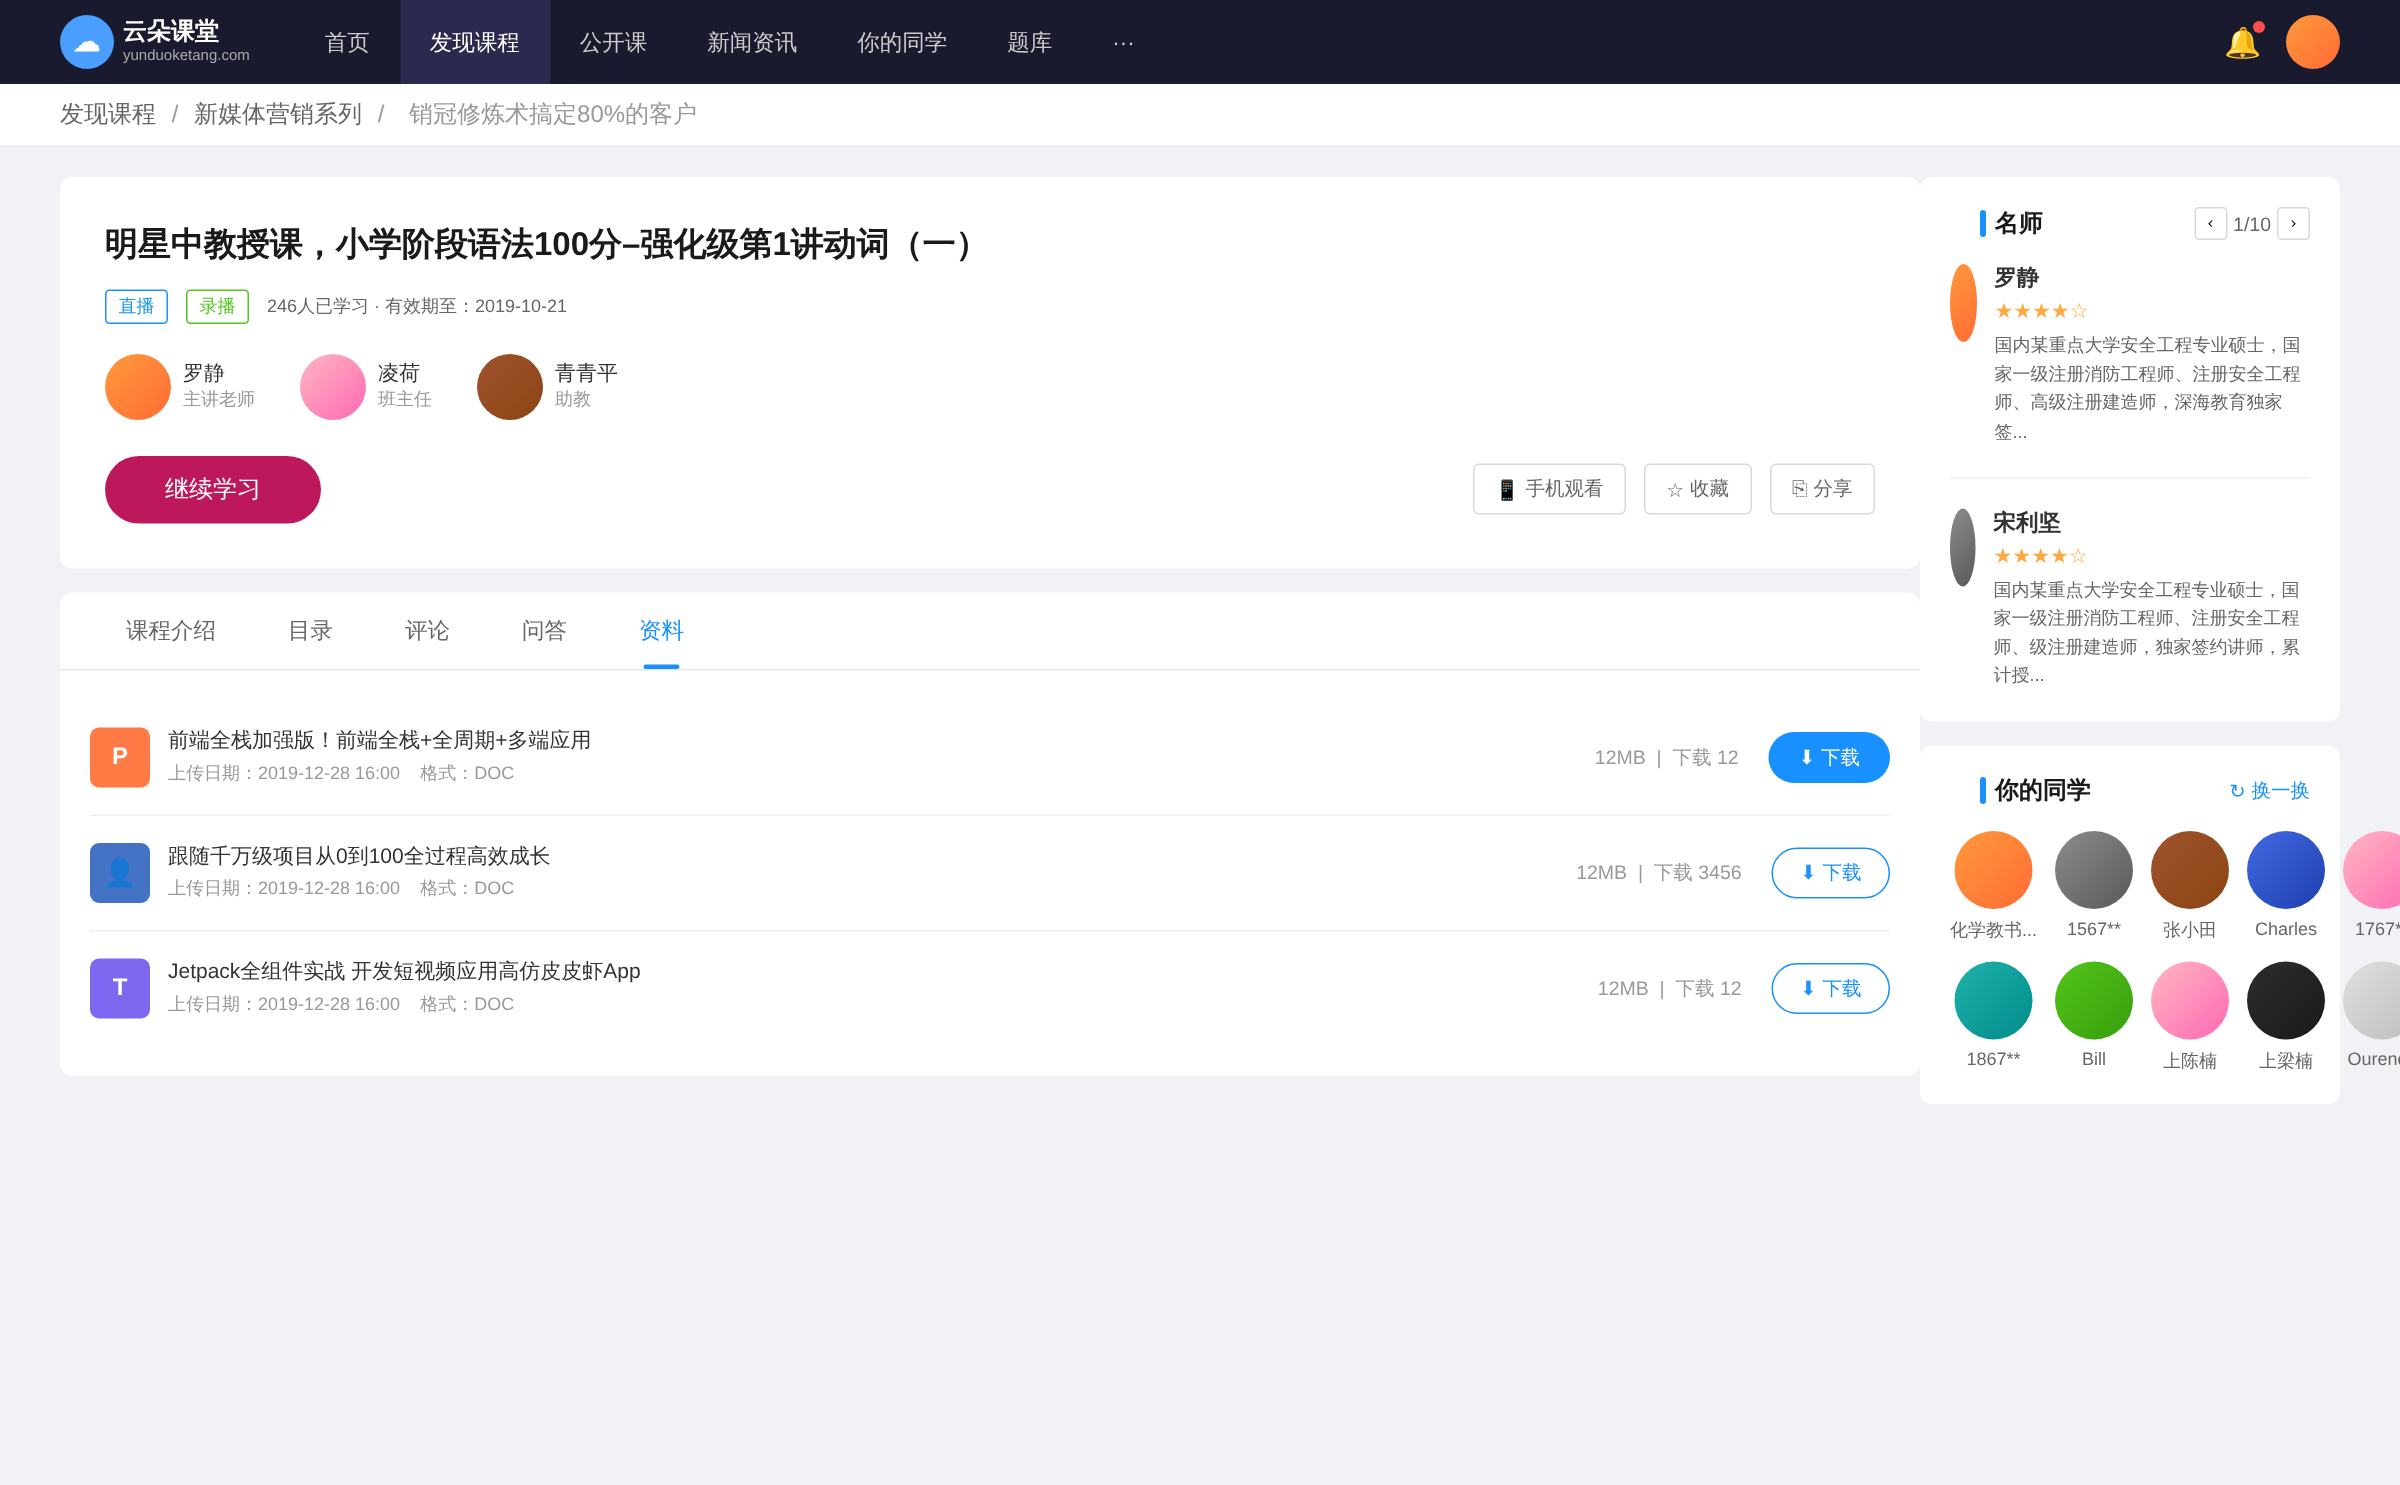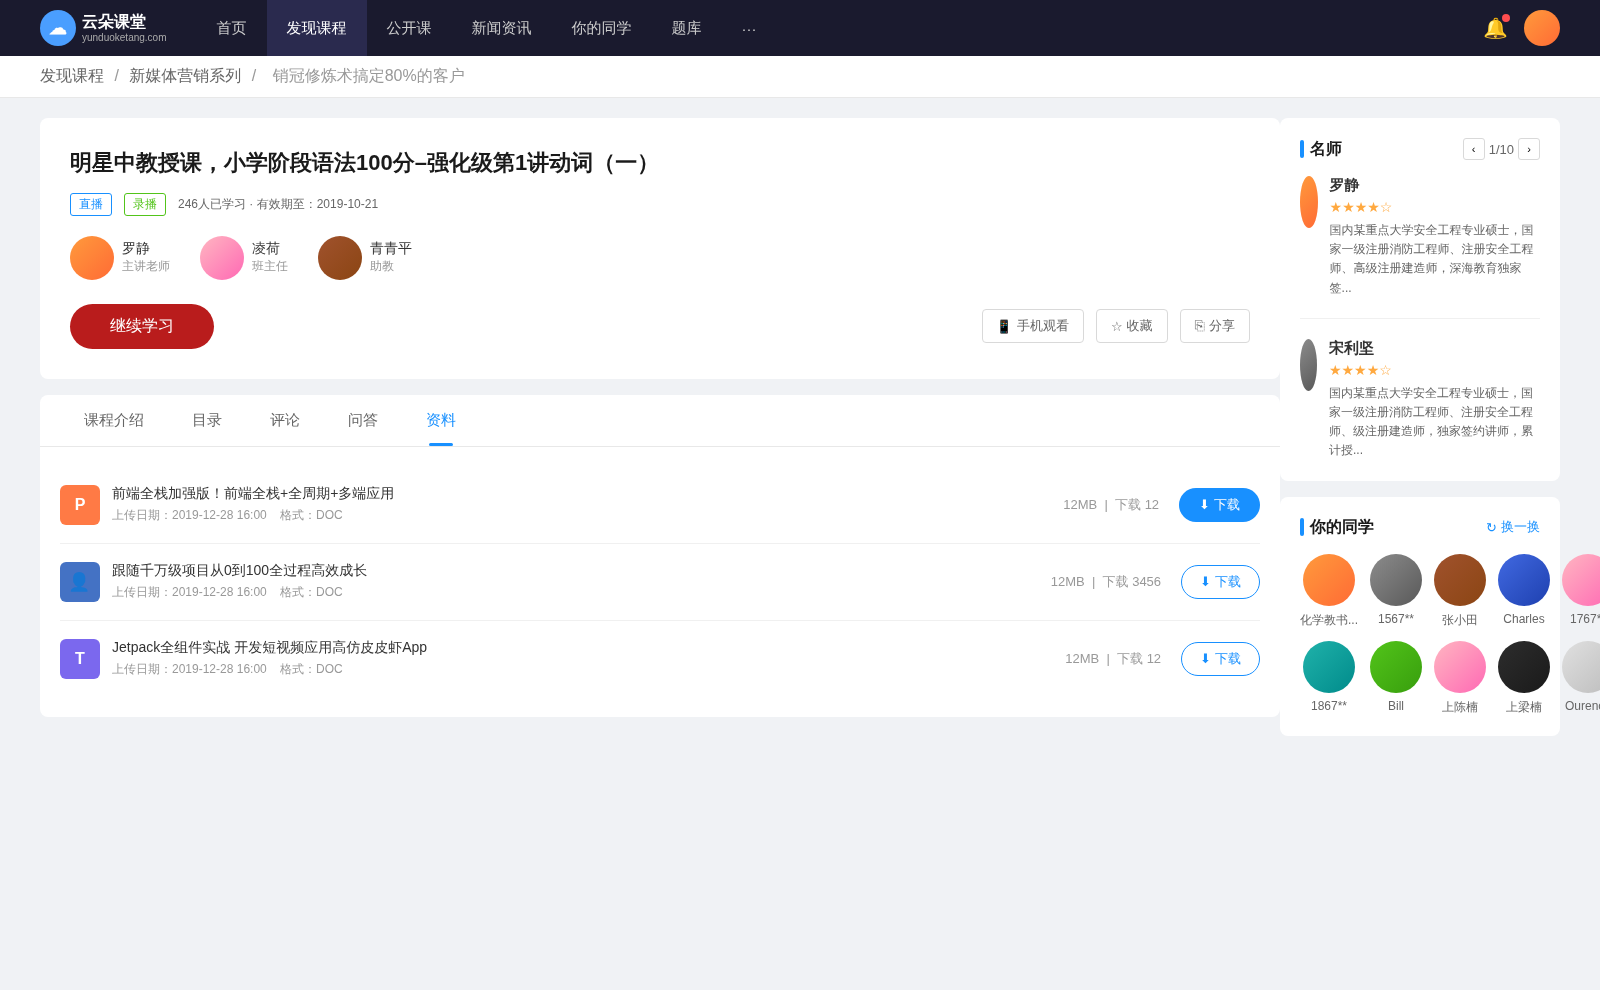--- a/index.html
+++ b/index.html
@@ -43,21 +43,21 @@
     .teacher-avatar-circle { width: 44px; height: 44px; border-radius: 50%; }
     .teacher-info .name { font-size: 14px; font-weight: 500; color: #333; }
     .teacher-info .role { font-size: 12px; color: #999; }
     .progress-section { margin-bottom: 24px; }
     .progress-header { display: flex; align-items: center; gap: 8px; margin-bottom: 8px; }
     .progress-pct { font-size: 18px; font-weight: bold; color: #1890ff; }
     .progress-label { font-size: 13px; color: #999; }
     .progress-bar-bg { height: 6px; background: #e8e8e8; border-radius: 3px; width: 200px; }
     .progress-bar-fill { height: 6px; background: #1890ff; border-radius: 3px; }
     .course-actions { display: flex; align-items: center; gap: 16px; }
-    .btn-continue { background: #b91c1c; color: white; border: none; padding: 12px 40px; border-radius: 24px; font-size: 16px; cursor: pointer; font-weight: 500; }
+    .btn-continue { background: #be185d; color: white; border: none; padding: 12px 40px; border-radius: 24px; font-size: 16px; cursor: pointer; font-weight: 500; }
     .action-buttons { margin-left: auto; display: flex; gap: 12px; }
     .action-btn { display: flex; align-items: center; gap: 4px; color: #666; border: 1px solid #d9d9d9; padding: 7px 14px; border-radius: 4px; cursor: pointer; font-size: 13px; background: white; }
 
     
     .tabs-card { background: white; border-radius: 8px; padding: 0; }
     .tabs-header { display: flex; border-bottom: 1px solid #e8e8e8; padding: 0 20px; }
     .tab-item { padding: 16px 24px; font-size: 15px; color: #666; cursor: pointer; position: relative; }
     .tab-item.active { color: #1890ff; }
     .tab-item.active::after { content: ''; position: absolute; bottom: 0; left: 50%; transform: translateX(-50%); width: 24px; height: 3px; background: #1890ff; border-radius: 2px; }
     .tab-content { padding: 20px; }
@@ -71,21 +71,21 @@
     .file-icon-t { background: #7b68ee; }
     .file-info { flex: 1; }
     .file-name { font-size: 14px; font-weight: 500; color: #333; margin-bottom: 4px; }
     .file-meta { font-size: 12px; color: #999; }
     .file-stats { color: #999; font-size: 13px; margin-right: 20px; white-space: nowrap; }
     .btn-download { background: white; color: #1890ff; border: 1.5px solid #1890ff; padding: 7px 18px; border-radius: 20px; cursor: pointer; font-size: 13px; display: flex; align-items: center; gap: 4px; }
     .btn-download-filled { background: #1890ff; color: white; border: none; padding: 8px 20px; border-radius: 20px; cursor: pointer; font-size: 13px; display: flex; align-items: center; gap: 4px; }
 
     
     .panel-card { background: white; border-radius: 8px; padding: 20px; margin-bottom: 16px; }
-    .panel-header { display: flex; align-items: center; justify-content: space-between; margin-bottom: 16px; }
+    .panel-header { display: flex; align-items: center; justify-content: space-between; margin-bottom: 16px; margin-left: 20px; }
     .panel-title { font-size: 16px; font-weight: bold; color: #1a1a1a; display: flex; align-items: center; gap: 6px; }
     .panel-title::before { content: ''; display: inline-block; width: 4px; height: 18px; background: #1890ff; border-radius: 2px; }
     .pagination-nav { display: flex; align-items: center; gap: 4px; font-size: 13px; color: #666; }
     .pagination-nav button { background: none; border: 1px solid #d9d9d9; width: 22px; height: 22px; cursor: pointer; border-radius: 3px; display: flex; align-items: center; justify-content: center; font-size: 11px; }
 
     
     .sidebar-teacher { display: flex; align-items: flex-start; gap: 12px; margin-bottom: 20px; padding-bottom: 20px; border-bottom: 1px solid #f0f0f0; }
     .sidebar-teacher:last-child { border-bottom: none; margin-bottom: 0; padding-bottom: 0; }
     .sidebar-avatar-circle { width: 52px; height: 52px; border-radius: 50%; }
     .sidebar-teacher-info .t-name { font-size: 15px; font-weight: bold; color: #333; margin-bottom: 4px; }

